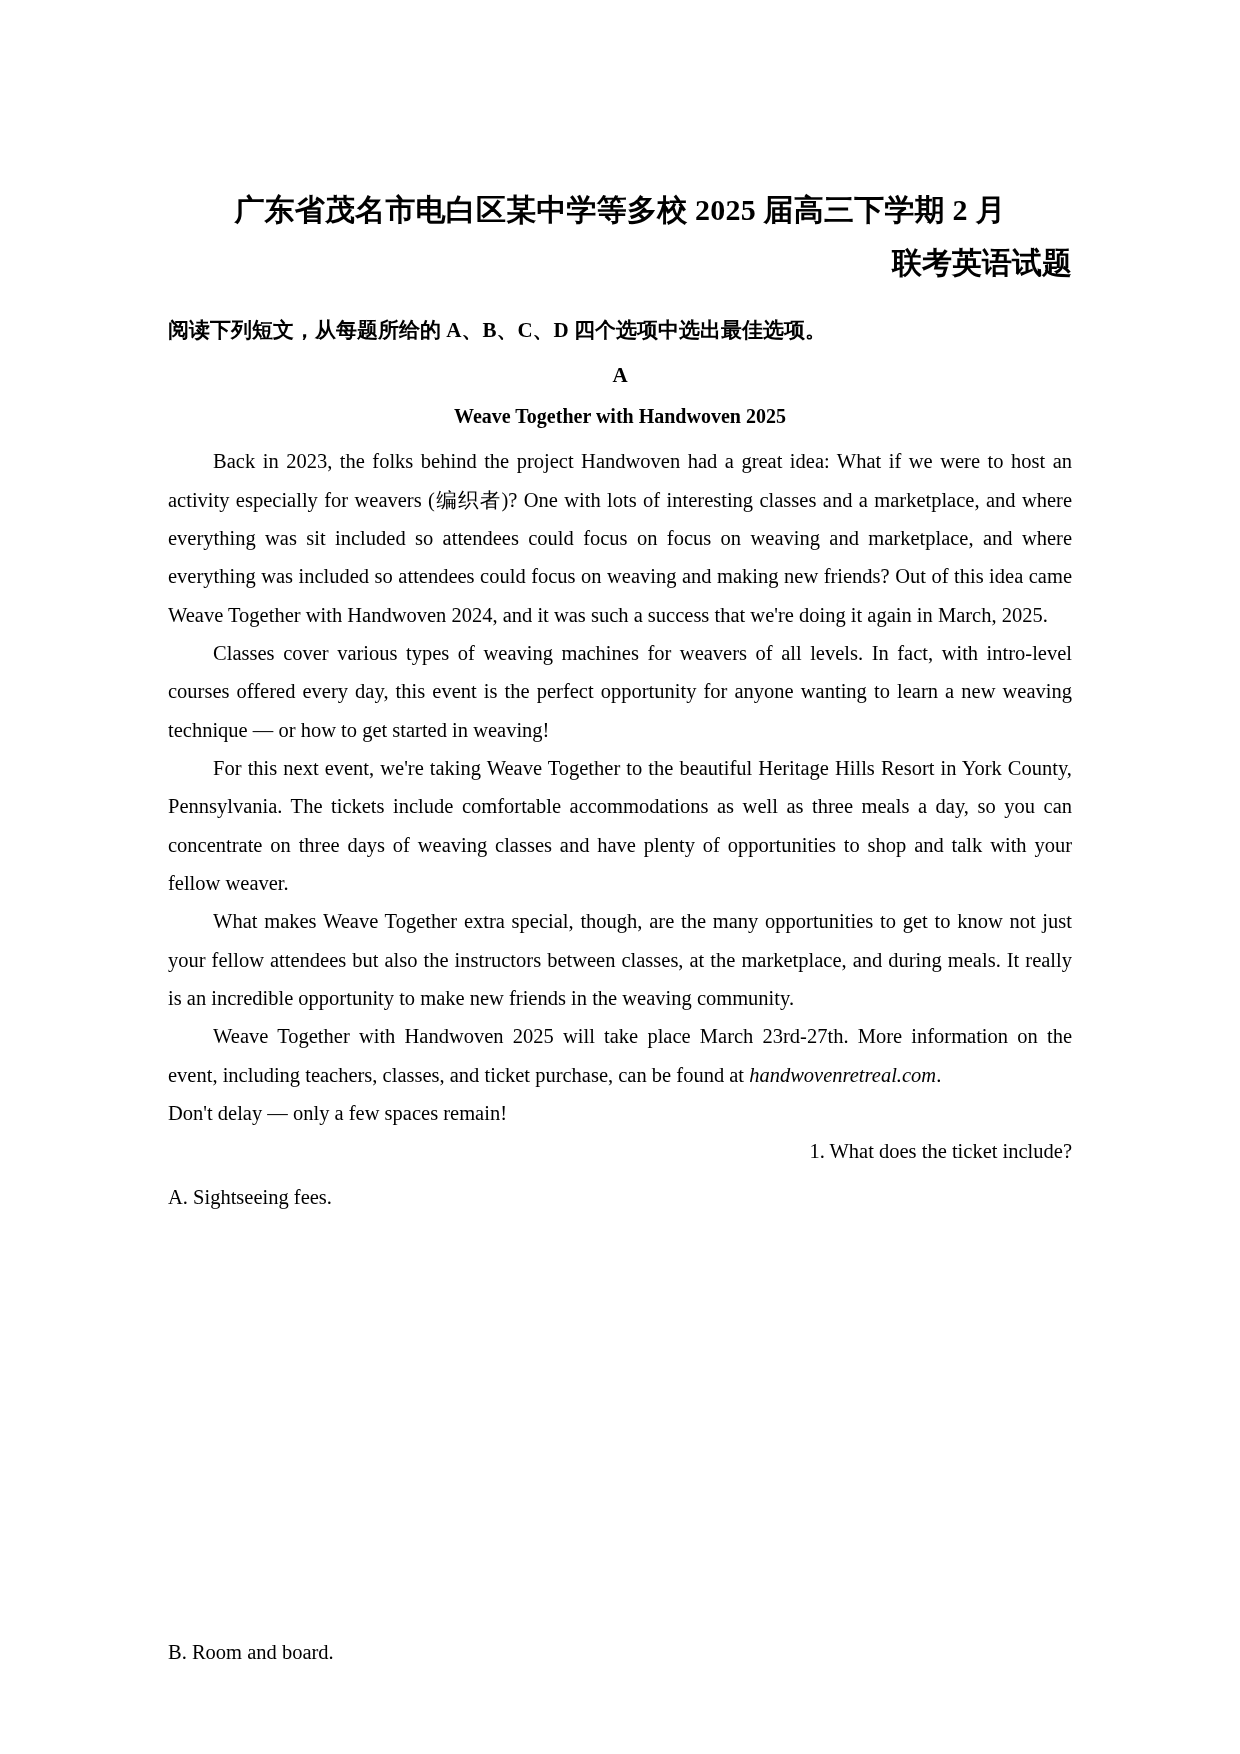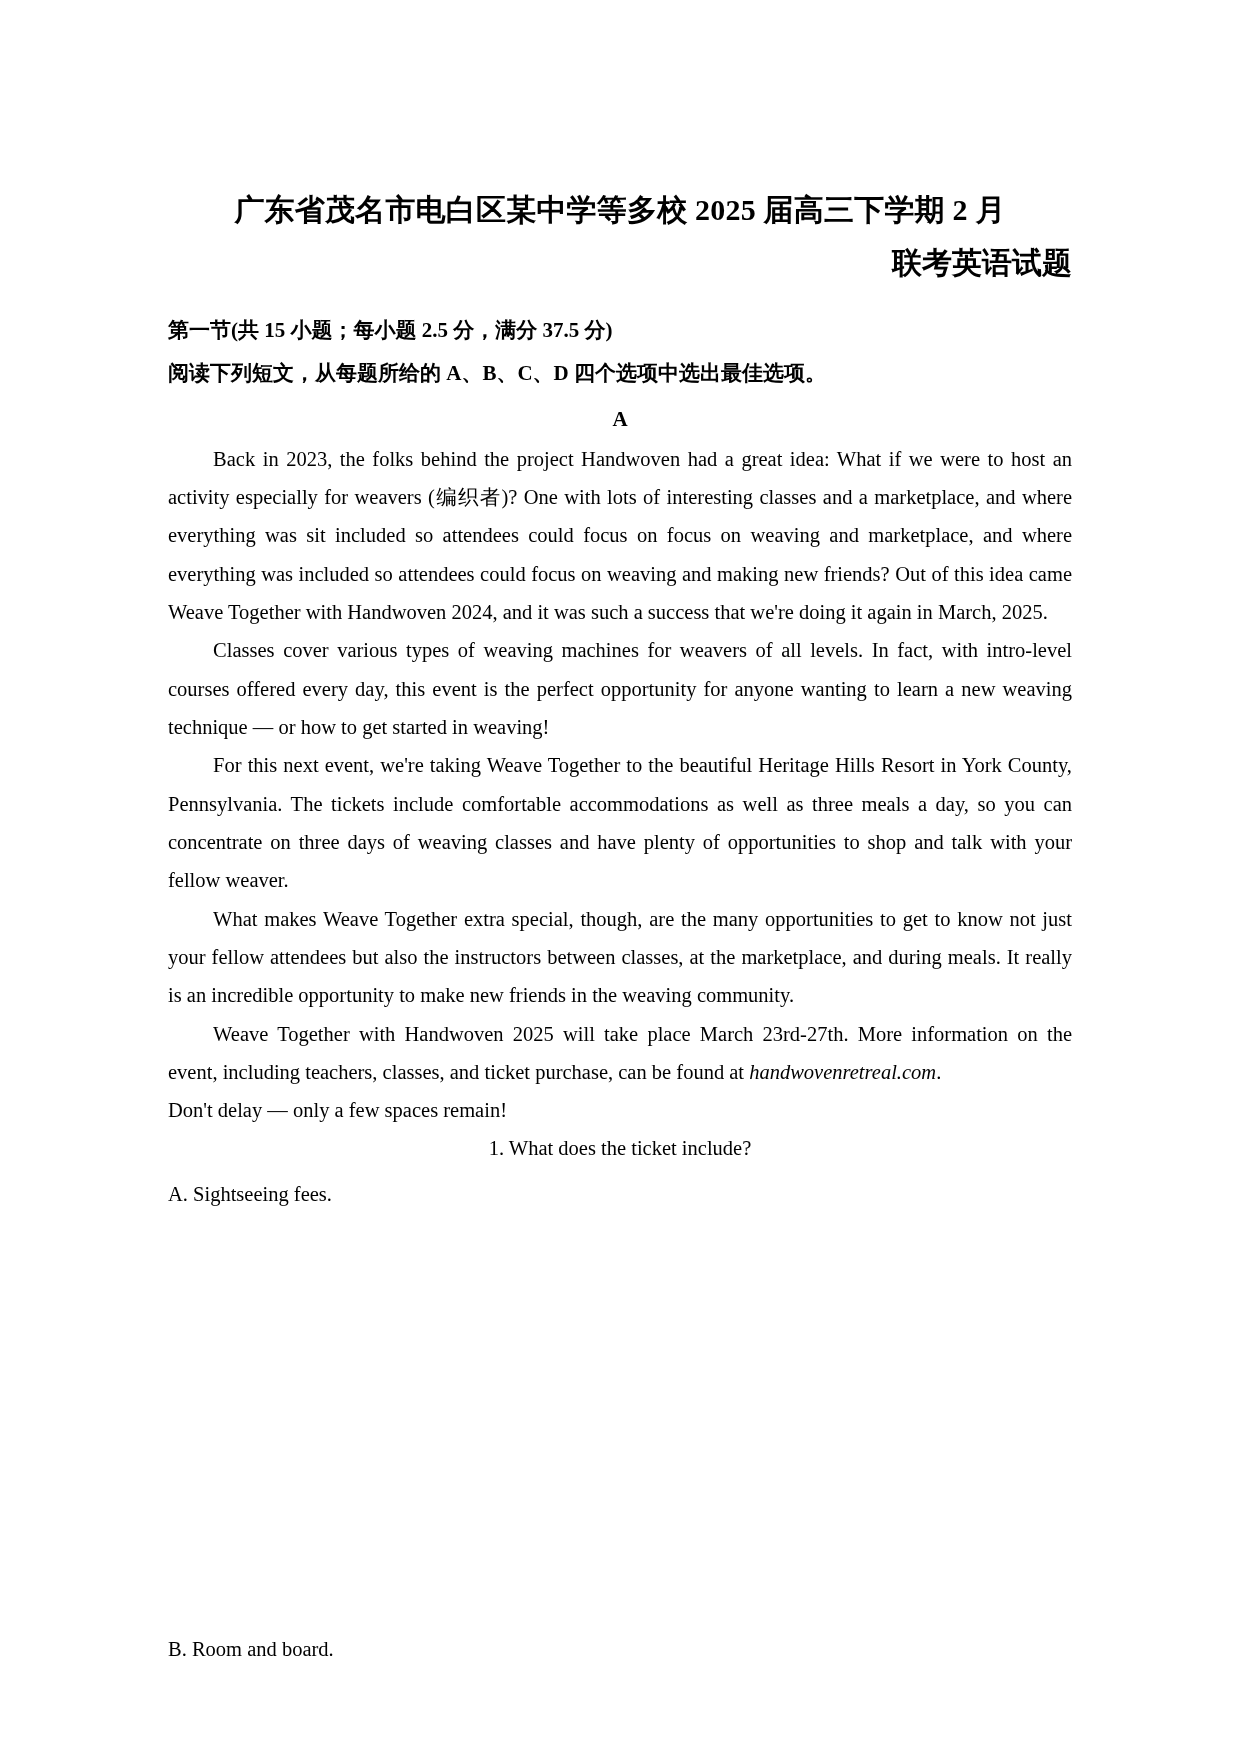--- a/index.html
+++ b/index.html
@@ -69,21 +69,21 @@
     hyphens: manual;
     font-family: Liberation Serif, serif;
   }
   .para.no-indent {
     text-indent: 0;
   }
   .q-line {
     font-size: 20.5px;
     line-height: 1.87;
     margin: 0;
-    text-align: center;
+    text-align: right;
   }
   .options-row {
     display: flex;
     font-size: 20.5px;
     line-height: 1.87;
     margin: 0;
     flex-direction: column;
   }
   .opt-a { width: 455px; flex: 0 0 455px; }
   .opt-b { flex: 1 1 auto; }
@@ -91,24 +91,24 @@
   .spacer-sm { height: 7px; }
 </style>
 </head>
 <body>
 
 <div class="page">
 
   <h1 class="doc-title">广东省茂名市电白区某中学等多校 2025 届高三下学期 2 月</h1>
   <h1 class="doc-title-line2">联考英语试题</h1>
 
-  <p class="section-head">第一节(共 15 小题；每小题 2.5 分，满分 37.5 分)</p>
   <p class="section-head">阅读下列短文，从每题所给的 A、B、C、D 四个选项中选出最佳选项。</p>
 
   <p class="passage-letter">A</p>
+  <p class="passage-title">Weave Together with Handwoven 2025</p>
 
   <p class="para">Back in 2023, the folks behind the project Handwoven had a great idea: What if we were to host an activity especially for weavers (编织者)? One with lots of interesting classes and a marketplace, and where everything was sit included so attendees could focus on focus on weaving and marketplace, and where everything was included so attendees could focus on weaving and making new friends? Out of this idea came Weave Together with Handwoven 2024, and it was such a success that we're doing it again in March, 2025.</p>
   <p class="para">Classes cover various types of weaving machines for weavers of all levels. In fact, with intro-level courses offered every day, this event is the perfect opportunity for anyone wanting to learn a new weaving technique — or how to get started in weaving!</p>
   <p class="para">For this next event, we're taking Weave Together to the beautiful Heritage Hills Resort in York County, Pennsylvania. The tickets include comfortable accommodations as well as three meals a day, so you can concentrate on three days of weaving classes and have plenty of opportunities to shop and talk with your fellow weaver.</p>
   <p class="para">What makes Weave Together extra special, though, are the many opportunities to get to know not just your fellow attendees but also the instructors between classes, at the marketplace, and during meals. It really is an incredible opportunity to make new friends in the weaving community.</p>
 
   <p class="para"><span>Weave Together with Handwoven 2025 will take place March 23rd-27th. More information on the event, including teachers, classes, and ticket purchase, can be found at </span><span class="ital">handwovenretreal.com</span><span>.</span></p>
 
   <p class="para no-indent">Don't delay — only a few spaces remain!</p>
 

